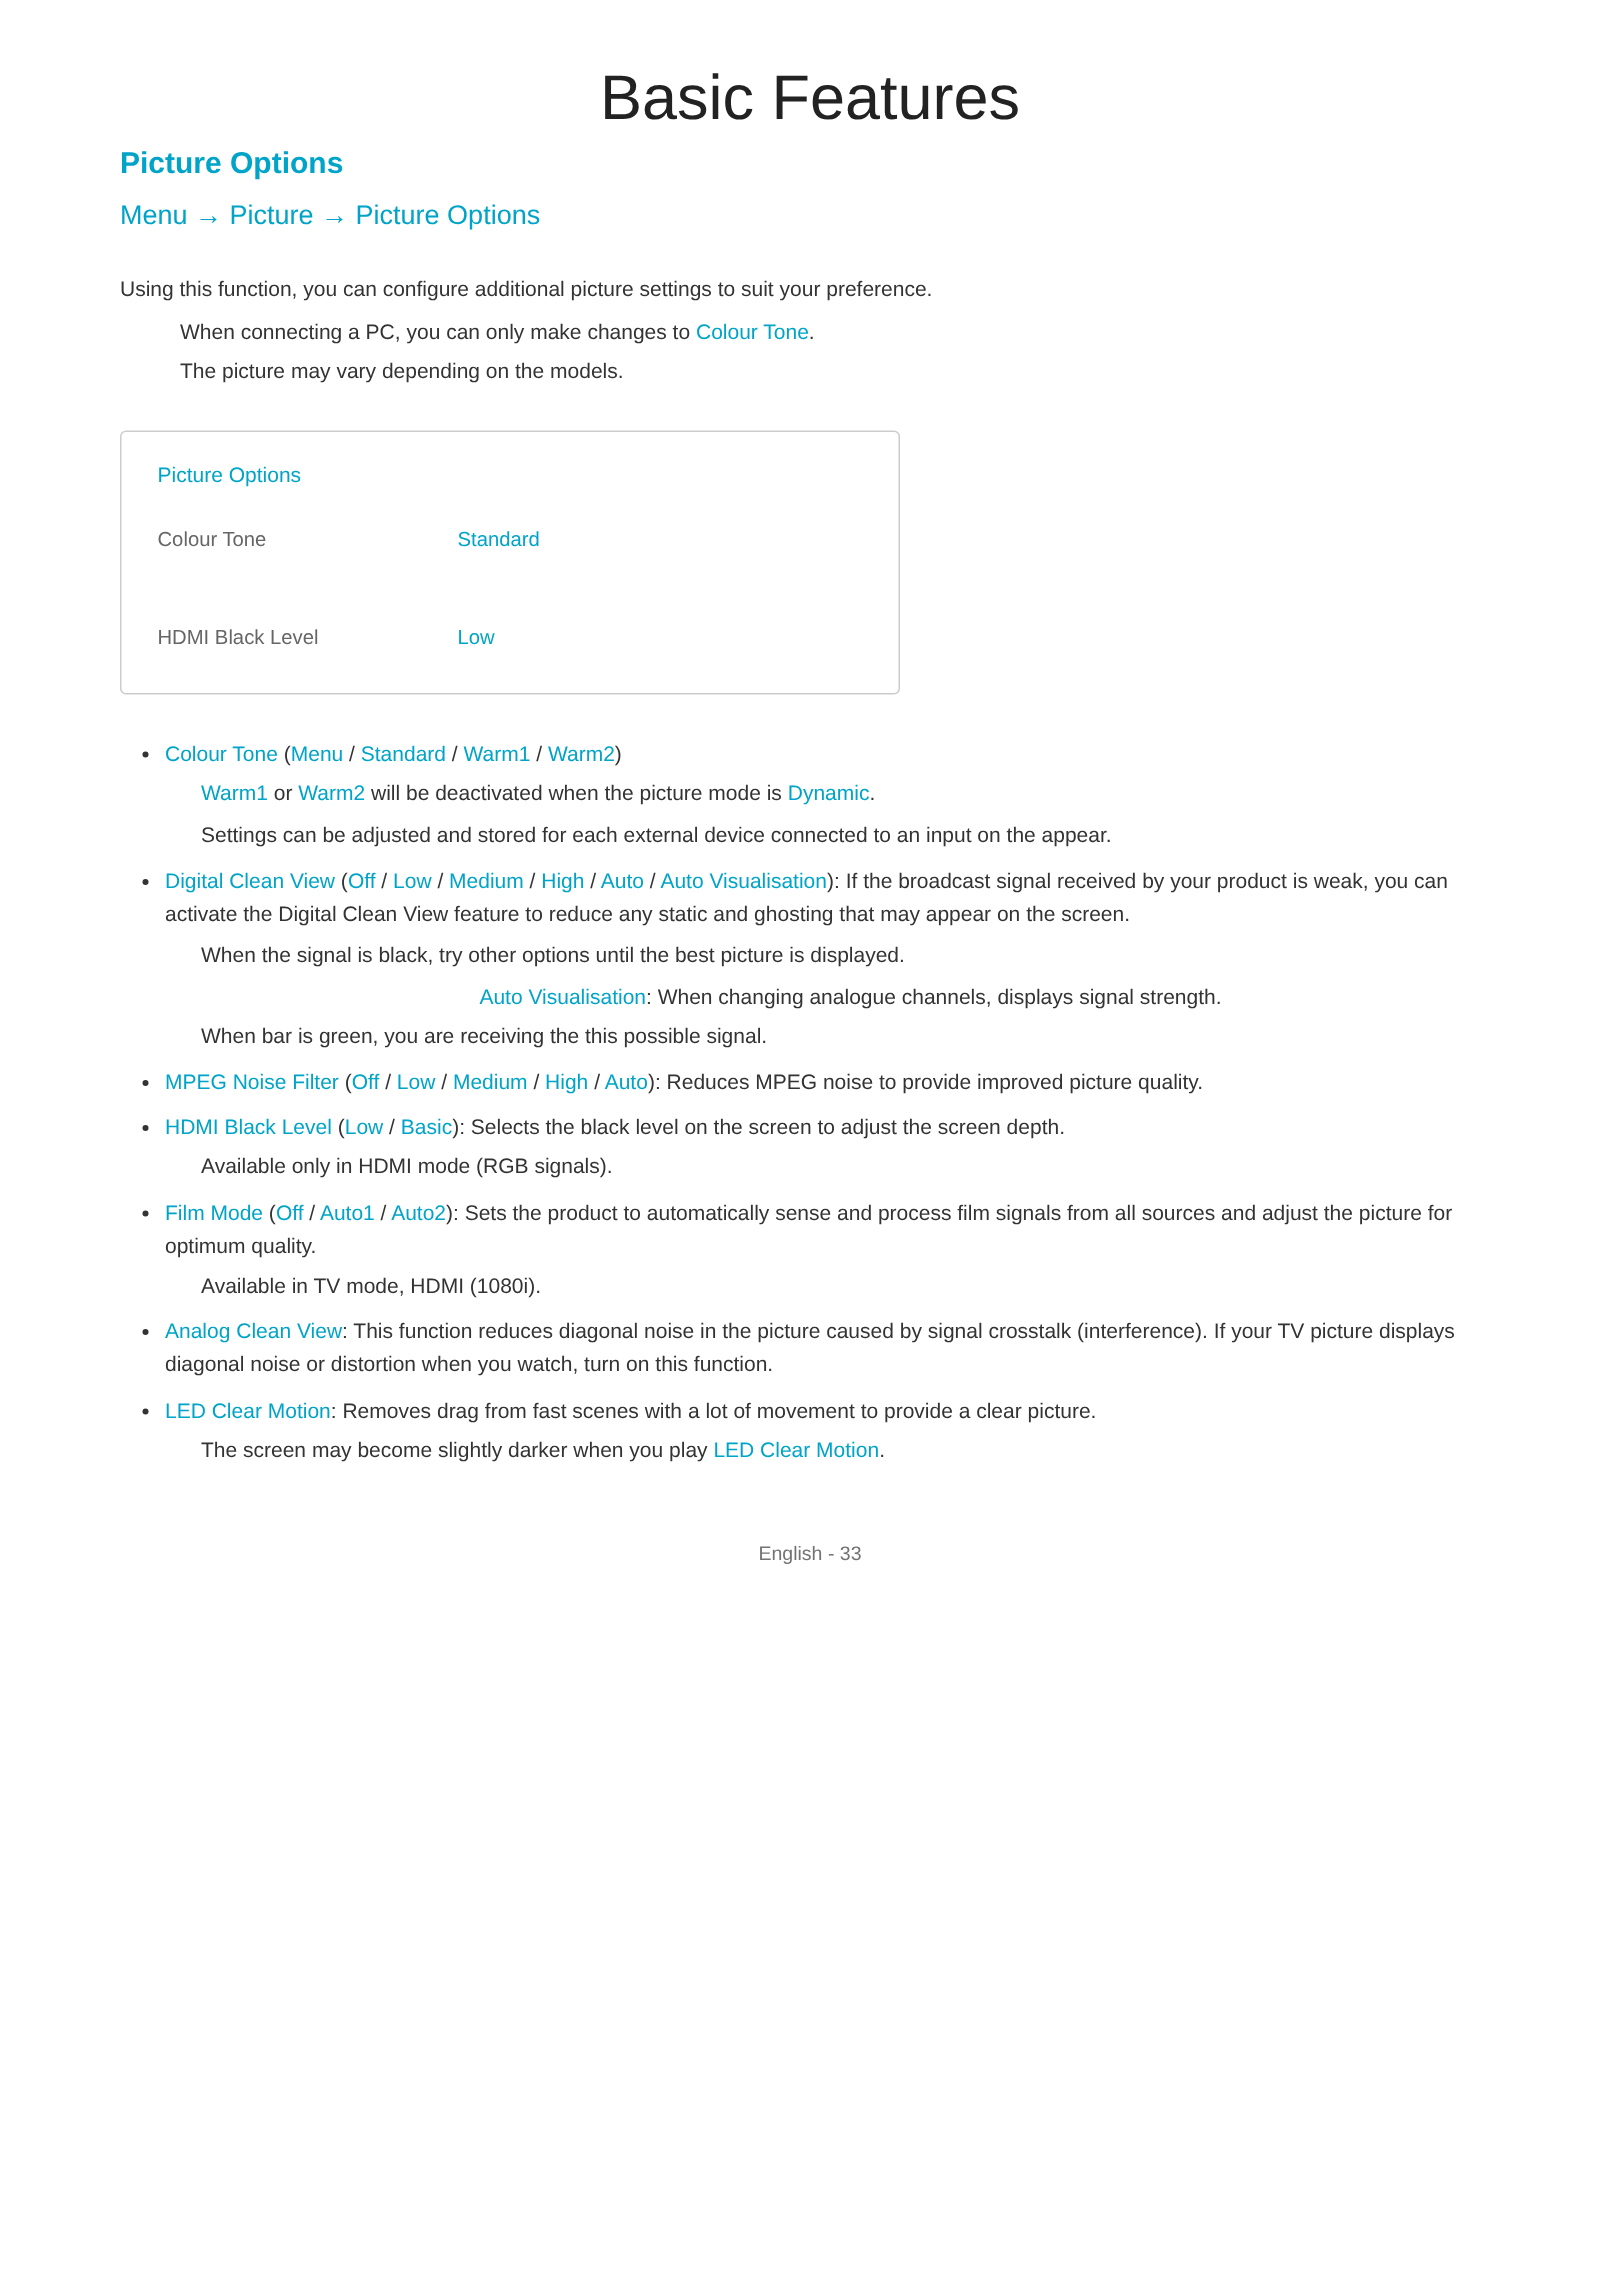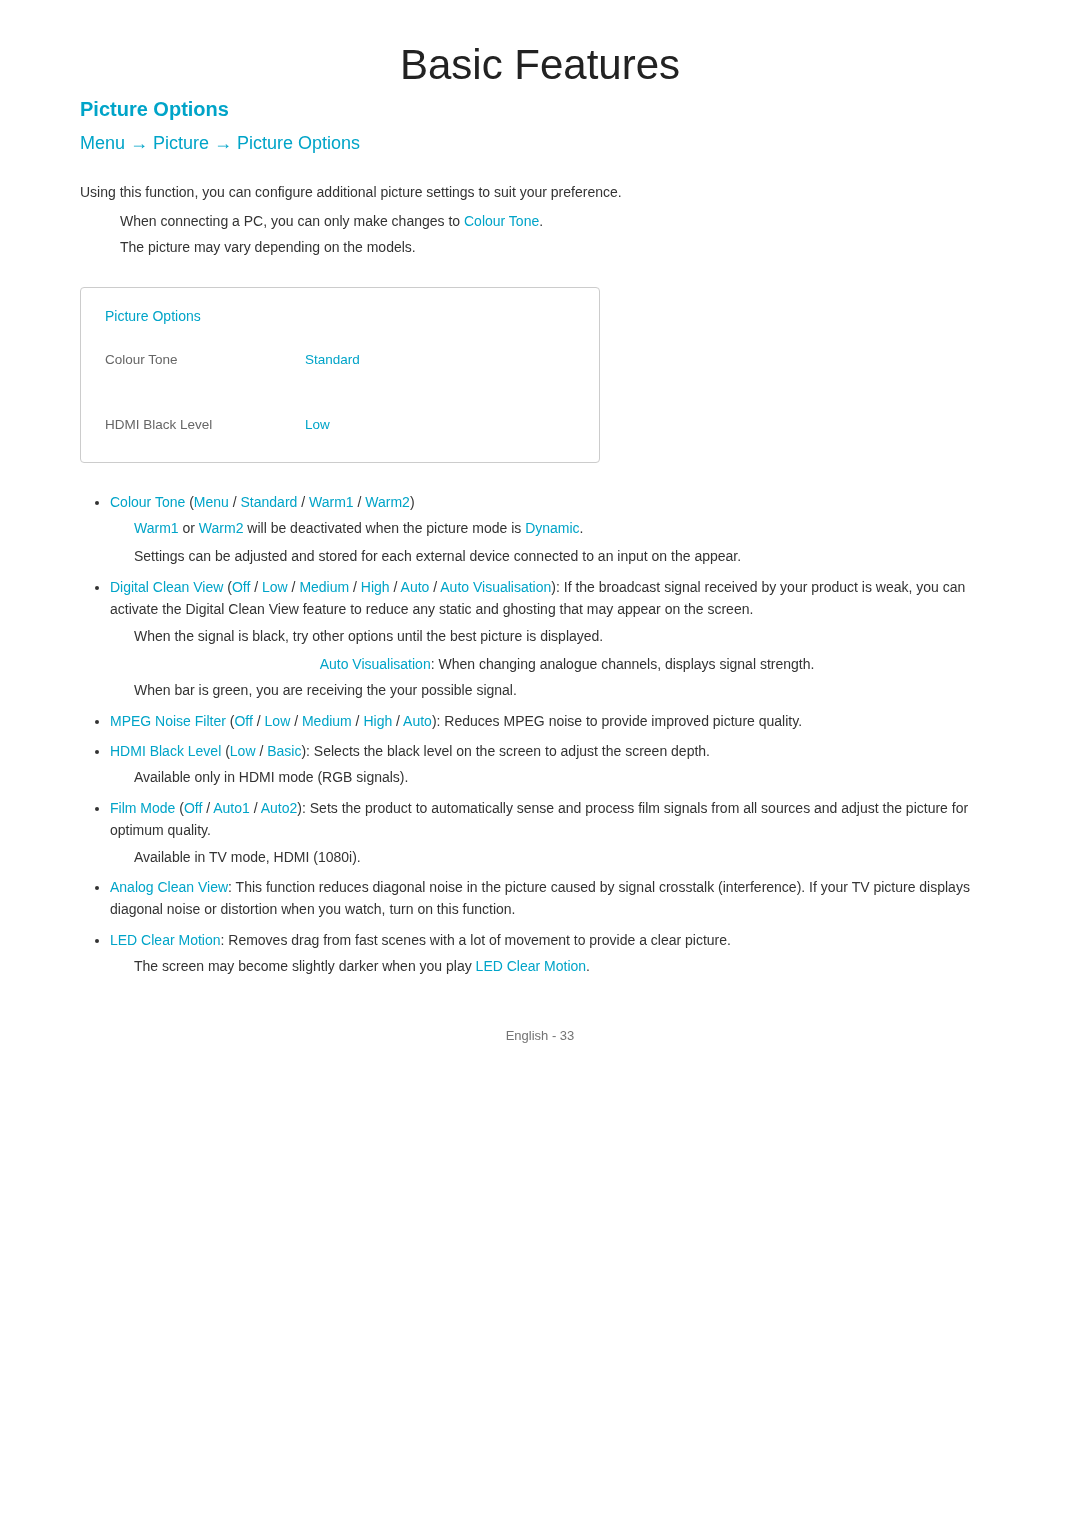--- a/index.html
+++ b/index.html
@@ -180,21 +180,21 @@
       <span class="link">Auto</span> /
       <span class="link">Auto Visualisation</span>):
       If the broadcast signal received by your product is weak, you can activate the Digital Clean View feature to reduce any static and ghosting that may appear on the screen.
       <div class="sub-indent">
         When the signal is black, try other options until the best picture is displayed.
       </div>
       <div class="sub-indent-2">
         <span class="link">Auto Visualisation</span>: When changing analogue channels, displays signal strength.
       </div>
       <div class="sub-indent">
-        When bar is green, you are receiving the your possible signal.
+        When bar is green, you are receiving the this possible signal.
       </div>
     </li>
 
     <li>
       <span class="link">MPEG Noise Filter</span>
       (<span class="link">Off</span> /
       <span class="link">Low</span> /
       <span class="link">Medium</span> /
       <span class="link">High</span> /
       <span class="link">Auto</span>):

